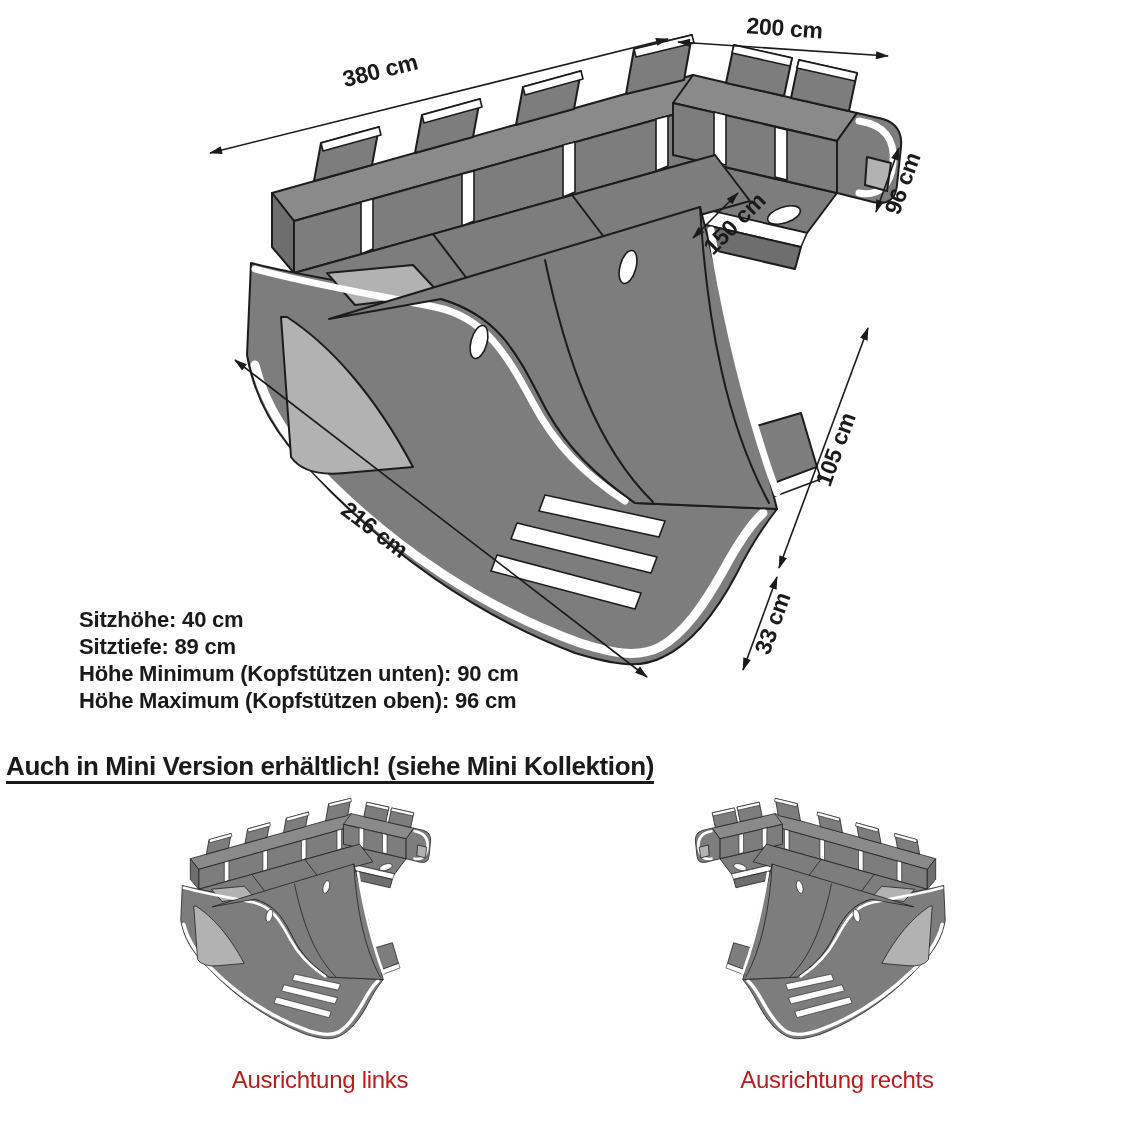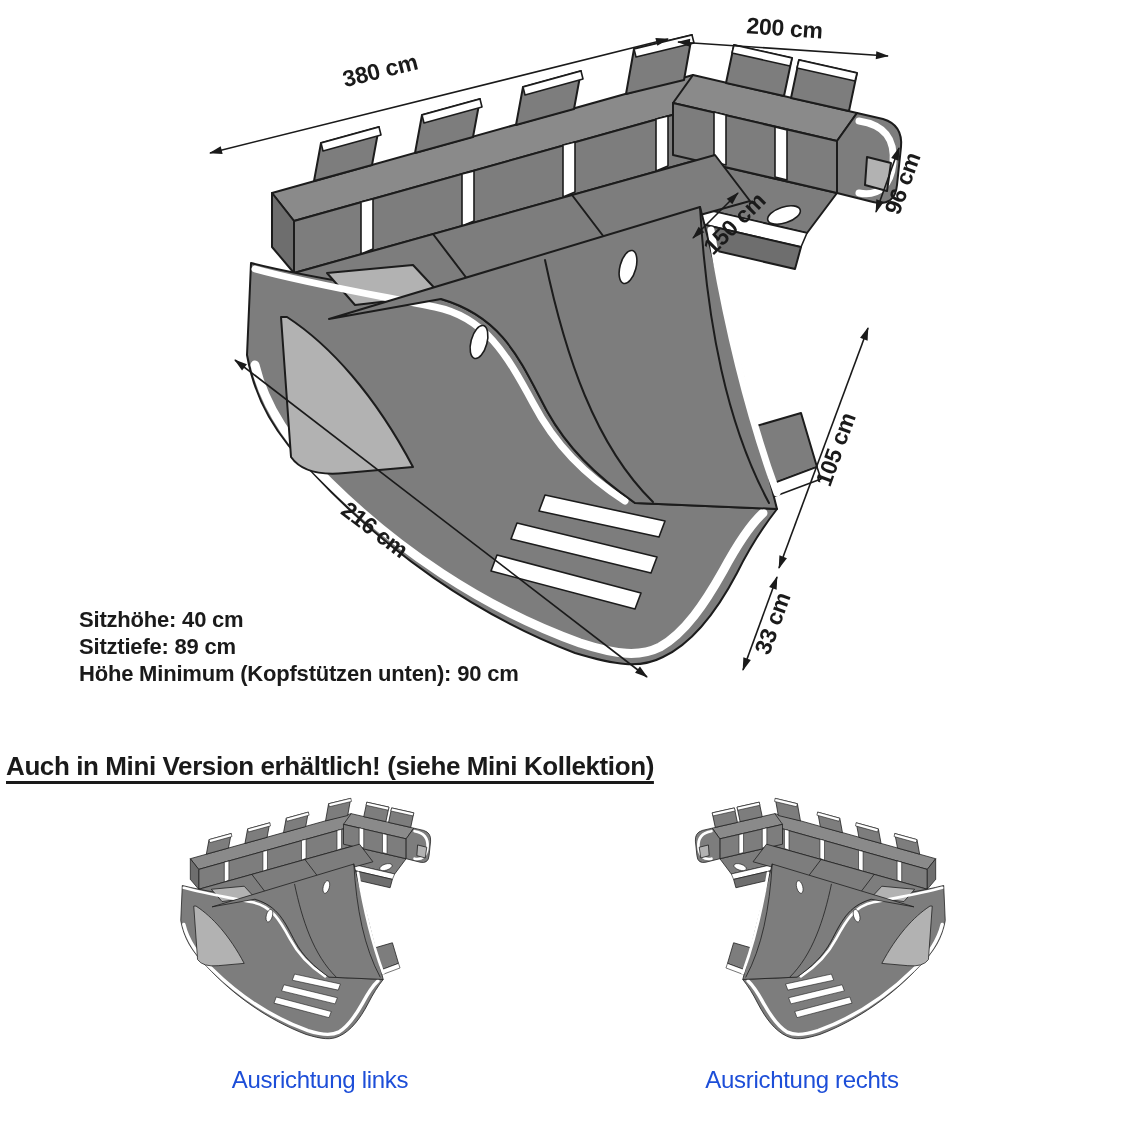--- a/index.html
+++ b/index.html
@@ -23,23 +23,23 @@
   .dim-line{stroke:var(--text);stroke-width:1.6;fill:none;}
   .dim-label{font:bold 23px "Liberation Sans","DejaVu Sans",sans-serif;fill:var(--text);
              text-anchor:middle;letter-spacing:-0.3px;}
   
   .specs{position:absolute;left:63px;top:606px;font-size:22px;font-weight:bold;
          line-height:27px;letter-spacing:-0.2px;margin-left:16px;}
   .mini-heading{position:absolute;left:6px;top:751px;width:1134px;text-align:left;
          font-size:26px;font-weight:bold;letter-spacing:-0.4px;}
   .mini-heading span{text-decoration:underline;text-decoration-thickness:3px;text-underline-offset:6px;}
   .variant-label{position:absolute;top:1066px;width:320px;text-align:center;
-         font-size:24px;font-weight:normal;color:#1d4ed8;letter-spacing:-0.3px;}
+         font-size:24px;font-weight:normal;color:#b91c1c;letter-spacing:-0.3px;}
   .variant-label.links{left:160px;}
-  .variant-label.rechts{left:642px;text-align:center;}
+  .variant-label.rechts{left:677px;text-align:center;}
 </style>
 </head>
 <body>
 
 <div class="stage">
 
   <svg width="1134" height="1134" viewBox="0 0 1134 1134">
     <defs>
       <marker id="ah" markerWidth="16" markerHeight="12" refX="13" refY="5" orient="auto-start-reverse" markerUnits="userSpaceOnUse">
         <path d="M1,1 L14,5 L1,9 Z" fill="#1a1a1a"></path>
@@ -148,20 +148,21 @@
       <text class="dim-label" transform="translate(843,452) rotate(-70)">105 cm</text>
       <text class="dim-label" transform="translate(780,626) rotate(-70)">33 cm</text>
       <text class="dim-label" transform="translate(370,536) rotate(37)">216 cm</text>
     </g>
   </svg>
 
   <div class="specs">
     <div>Sitzhöhe: 40 cm</div>
     <div>Sitztiefe: 89 cm</div>
     <div>Höhe Minimum (Kopfstützen unten): 90 cm</div>
+    <div>Höhe Maximum (Kopfstützen oben): 96 cm</div>
   </div>
 
   <div class="mini-heading">
     <span>Auch in Mini Version erhältlich! (siehe Mini Kollektion)</span>
   </div>
 
   <div class="variant-label links">Ausrichtung links</div>
   <div class="variant-label rechts">Ausrichtung rechts</div>
 </div>
 

